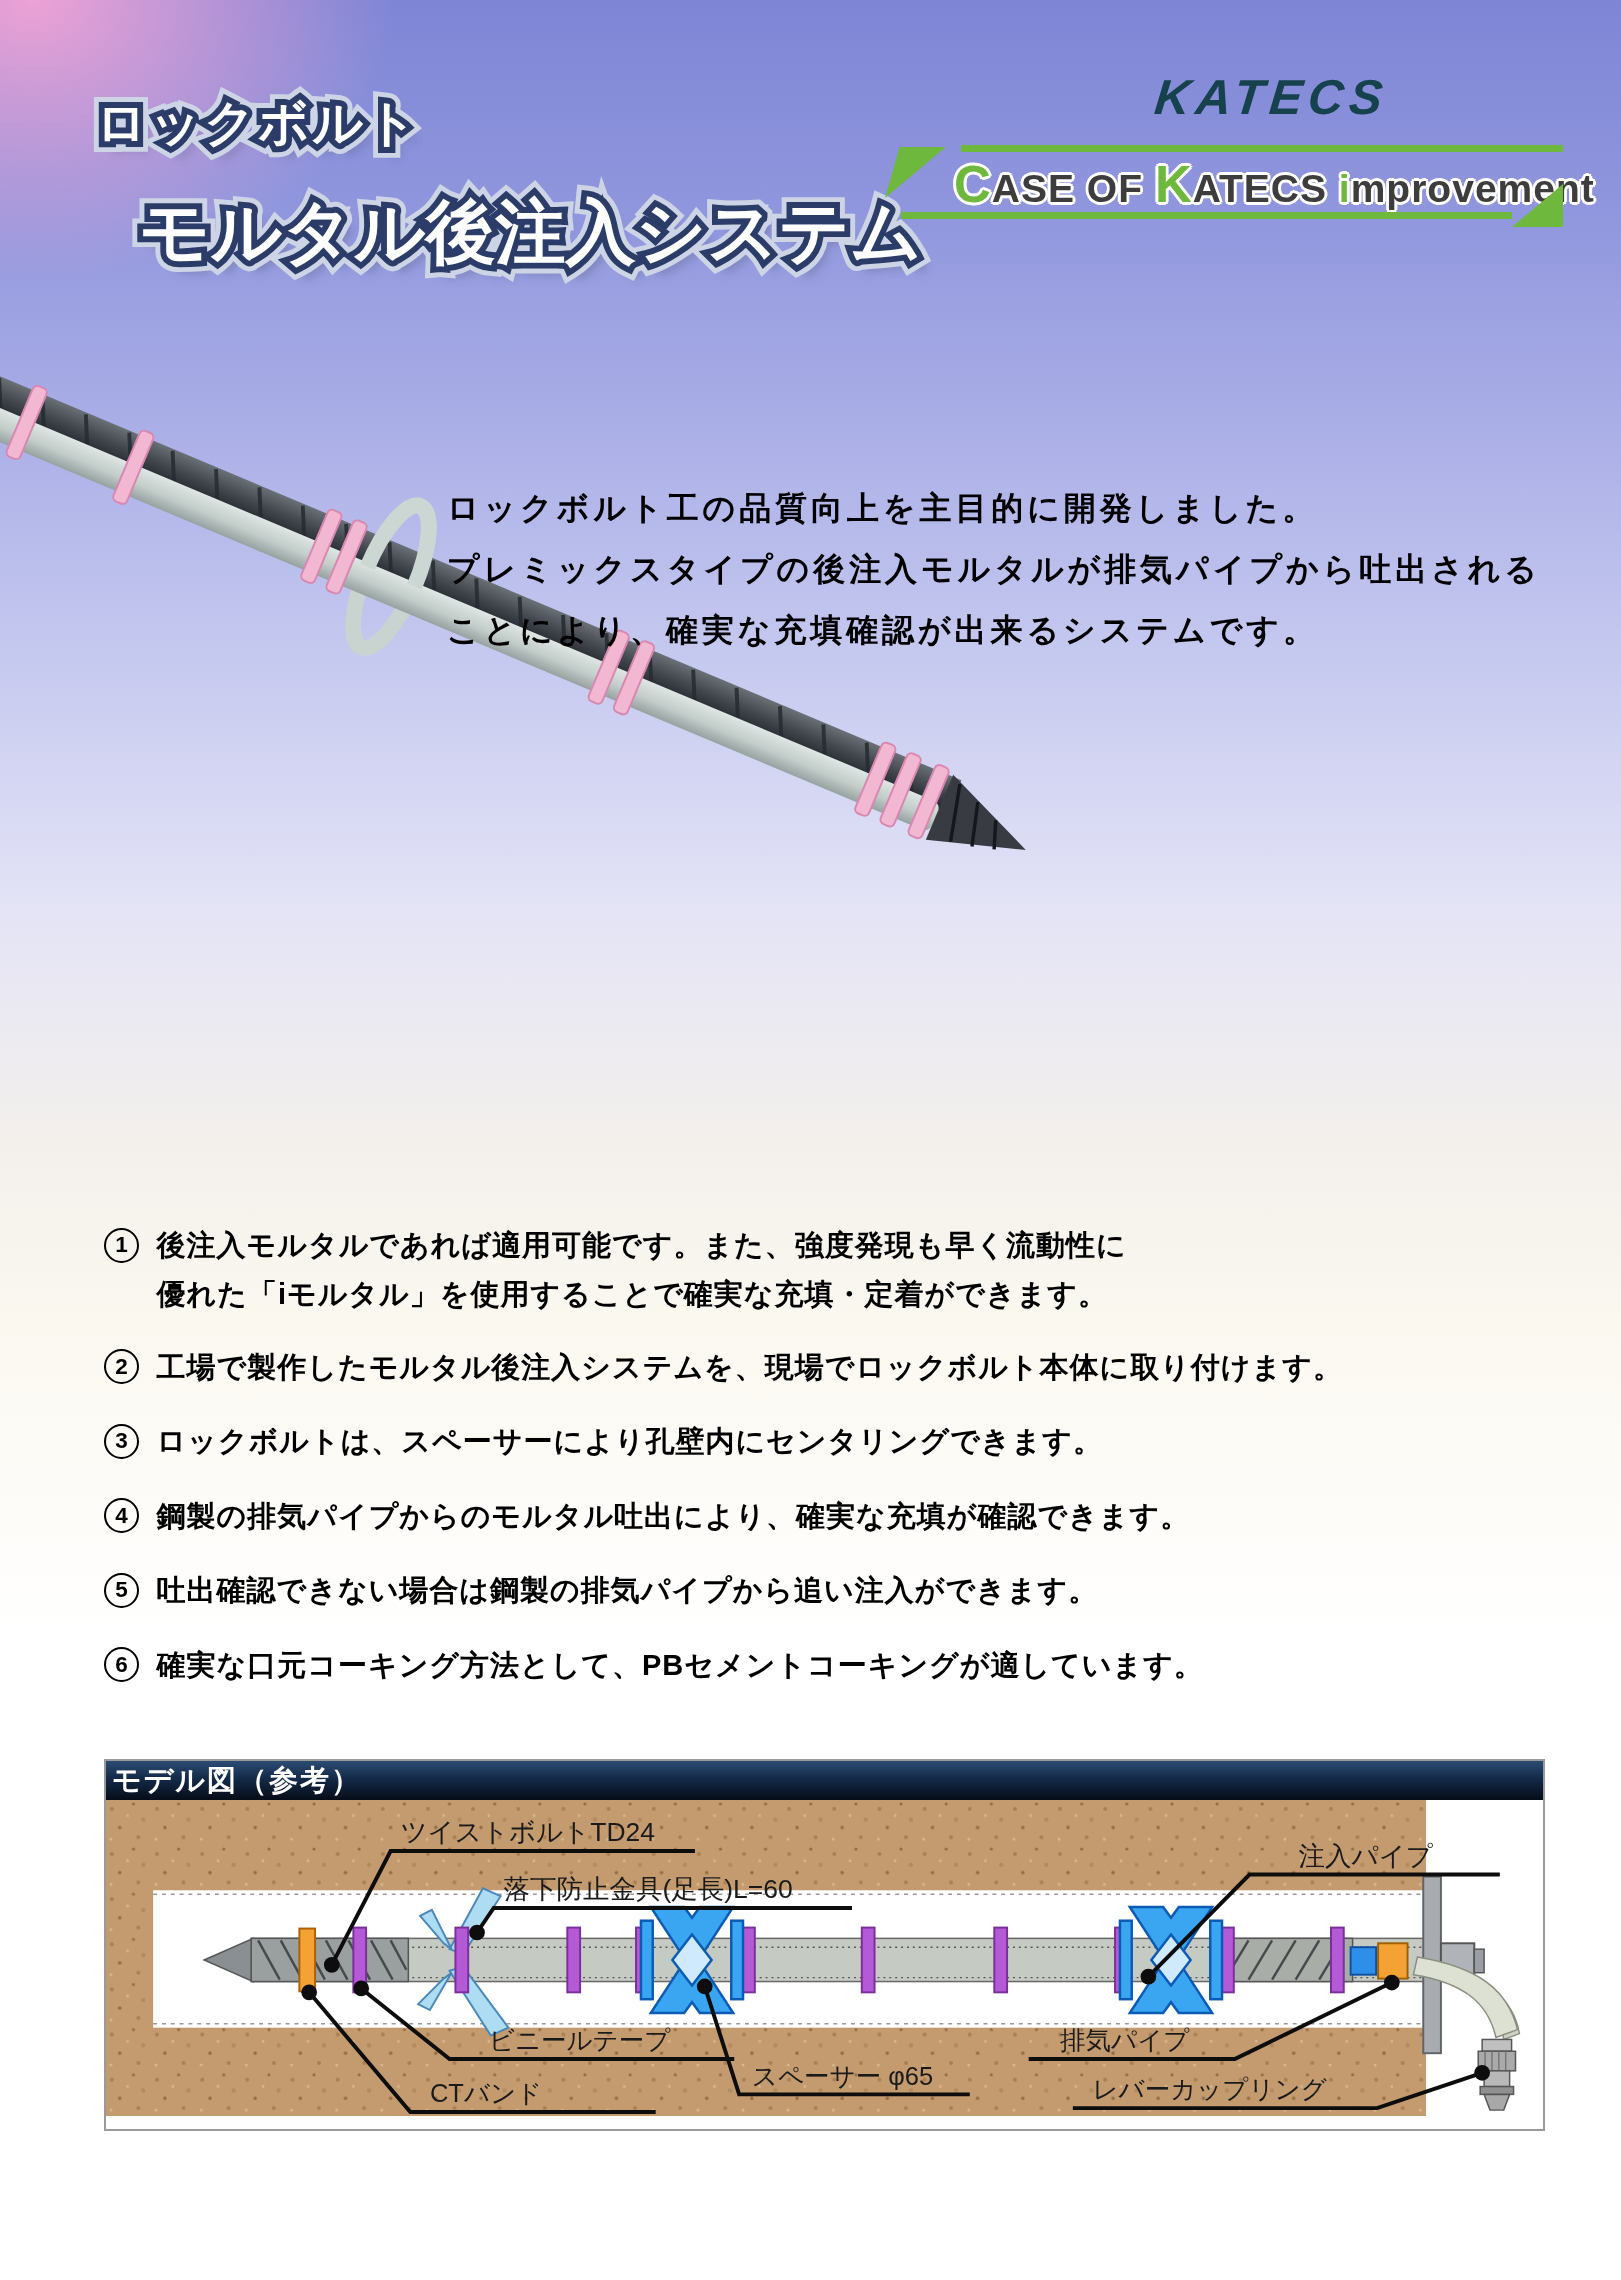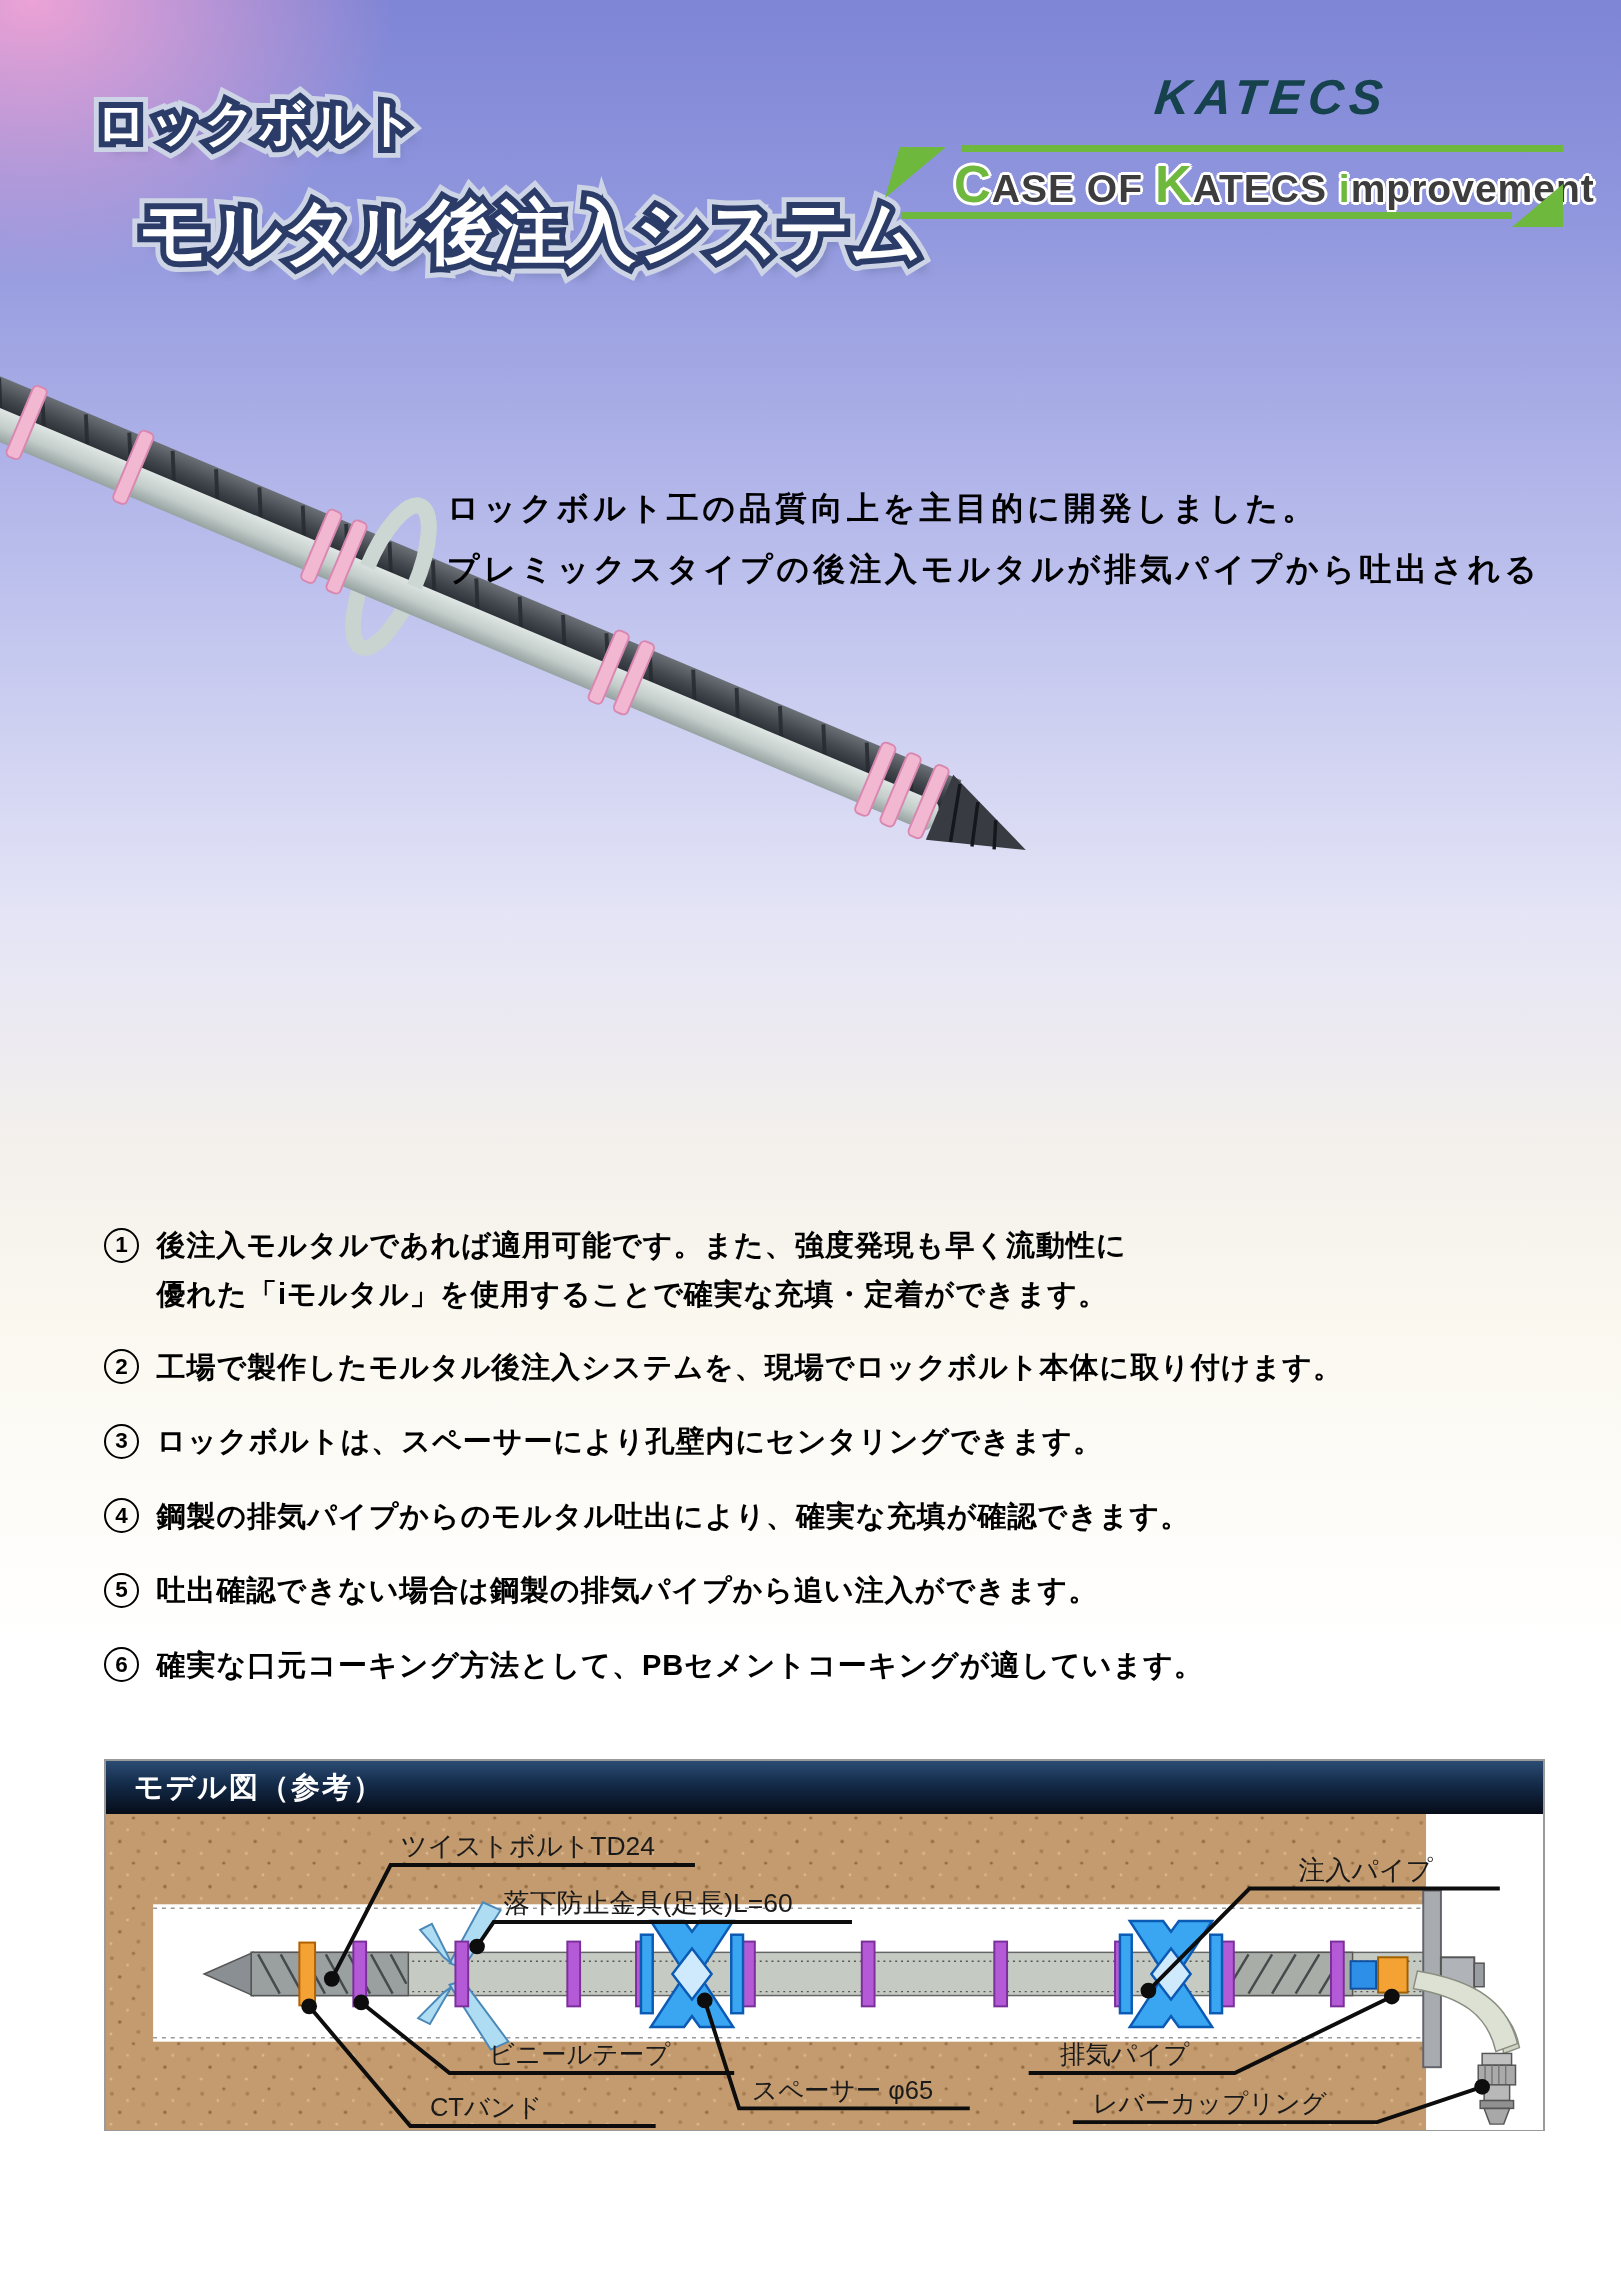--- a/index.html
+++ b/index.html
@@ -65,23 +65,23 @@
     display:flex;align-items:center;justify-content:center;
     font-size:22.5px;font-weight:bold;color:#000;
   }
   .ftext{font-size:29px;font-weight:bold;color:#000;line-height:49px;letter-spacing:1px;}
   
   .model-panel{
     position:absolute;left:104px;top:1759px;width:1441px;height:372px;
     border:2.9px solid #9a9a9a;background:#fff;
   }
   .model-header{
-    height:53px;background:linear-gradient(to bottom,#2c4c74 0%,#132a48 45%,#060c18 100%);
+    height:39px;background:linear-gradient(to bottom,#2c4c74 0%,#132a48 45%,#060c18 100%);
     color:#fff;font-size:29px;font-weight:bold;letter-spacing:2px;
-    display:flex;align-items:center;padding-left:28px;
+    display:flex;align-items:center;padding-left:6px;
   }
   .model-svg{display:block;width:100%;height:316px;}
   .model-svg text{font-family:"Liberation Sans","DejaVu Sans",sans-serif;fill:#1a1a1a;}
 </style>
 </head>
 <body>
 
 <div class="page">
 
   <div class="logo">KATECS</div>
@@ -95,20 +95,21 @@
   </div>
 
   <div class="title-block">
     <div class="title-line l1" data-text="ロックボルト">ロックボルト</div>
     <div class="title-line l2" data-text="モルタル後注入システム">モルタル後注入システム</div>
   </div>
 
   <div class="intro">
     <div>ロックボルト工の品質向上を主目的に開発しました。</div>
     <div>プレミックスタイプの後注入モルタルが排気パイプから吐出される</div>
+    <div>ことにより、確実な充填確認が出来るシステムです。</div>
   </div>
 
   <svg class="bolt-render" viewBox="0 0 1180 560">
     <defs>
       <linearGradient id="pipeGrad" x1="0" y1="0" x2="0" y2="1">
         <stop offset="0" stop-color="#dfe6e3"></stop>
           <stop offset="0.55" stop-color="#c2ccc9"></stop>
           <stop offset="1" stop-color="#96a2a1"></stop>
       </linearGradient>
       <linearGradient id="steelGrad" x1="0" y1="0" x2="0" y2="1">

